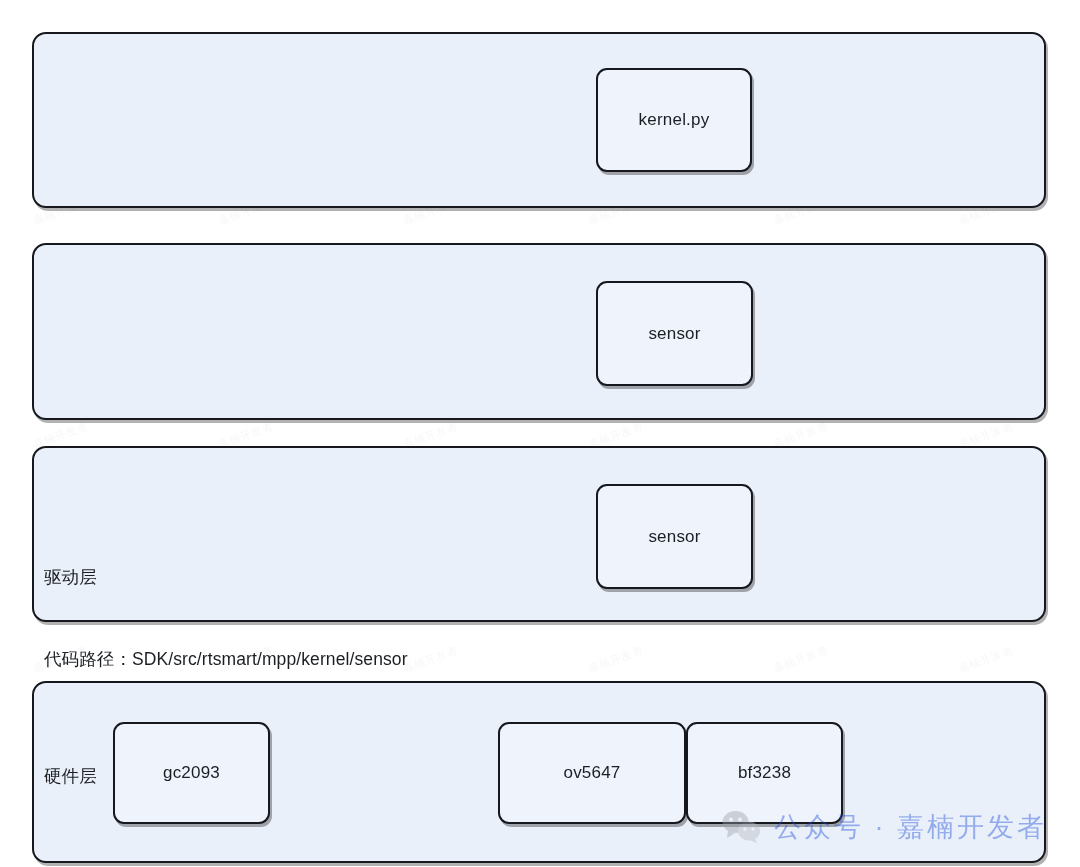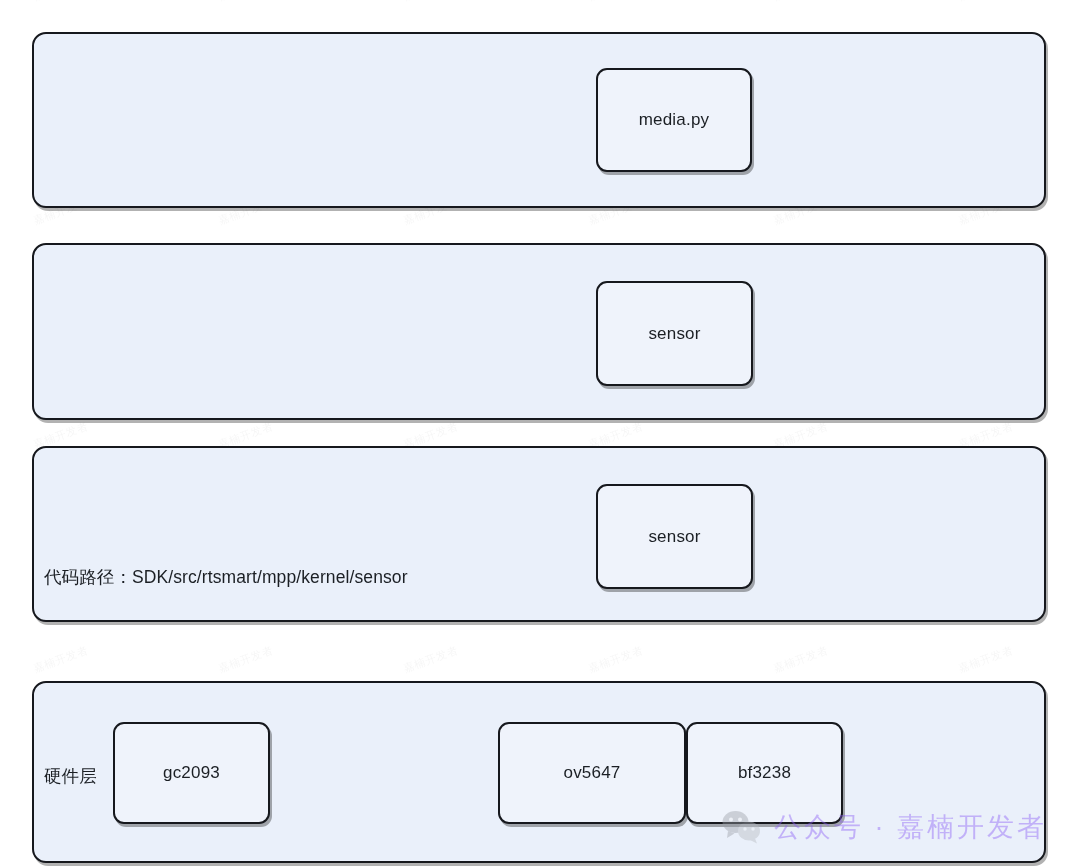--- a/index.html
+++ b/index.html
@@ -99,21 +99,21 @@
     pointer-events: none;
     opacity: 0.42;
   }
   #brand-watermark .wechat-glyph {
     width: 40px;
     height: 34px;
     display: block;
   }
   #brand-watermark .brand-text {
     font-size: 27px;
-    color: #8b5cf6;
+    color: #1d4ed8;
     letter-spacing: 3px;
     white-space: nowrap;
   }
 </style>
 </head>
 <body>
 
 <div id="bg-watermarks">
     <div class="bg-wm" style="left: 32px; top: -20px;">嘉楠开发者</div>
     <div class="bg-wm" style="left: 217px; top: -20px;">嘉楠开发者</div>
@@ -168,32 +168,33 @@
     <div class="bg-wm" style="left: 402px; top: 876px;">嘉楠开发者</div>
     <div class="bg-wm" style="left: 587px; top: 876px;">嘉楠开发者</div>
     <div class="bg-wm" style="left: 772px; top: 876px;">嘉楠开发者</div>
     <div class="bg-wm" style="left: 957px; top: 876px;">嘉楠开发者</div>
   </div>
 
 <div id="diagram">
 
   <div class="layer-panel" style="top:32px; height:176px;">
     <div class="node-box" style="left:562px; top:34px; width:156px; height:104px;">
-      <span>media.py</span>
+      <span>kernel.py</span>
     </div>
   </div>
 
   <div class="layer-panel" style="top:243px; height:177px;">
     <div class="node-box" style="left:562px; top:36px; width:157px; height:105px;">
       <span>sensor</span>
     </div>
   </div>
 
   <div class="layer-panel" style="top:446px; height:176px;">
     <div class="panel-label" style="left:10px; top:62px;">
+      <span class="lbl-title">驱动层</span>
       <span class="lbl-path">代码路径：SDK/src/rtsmart/mpp/kernel/sensor</span>
     </div>
     <div class="node-box" style="left:562px; top:36px; width:157px; height:105px;">
       <span>sensor</span>
     </div>
   </div>
 
   <div class="layer-panel" style="top:681px; height:182px;">
     <div class="panel-label-inline" style="left:10px; top:81px;">硬件层</div>
 

